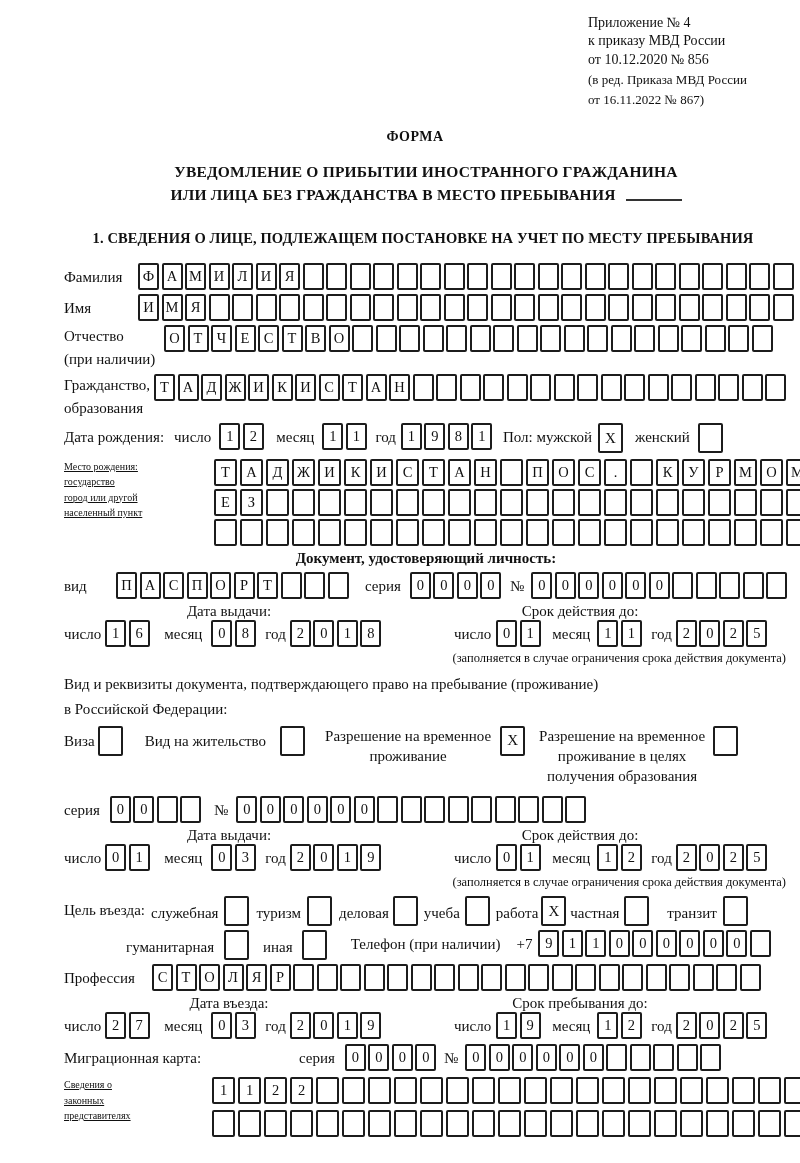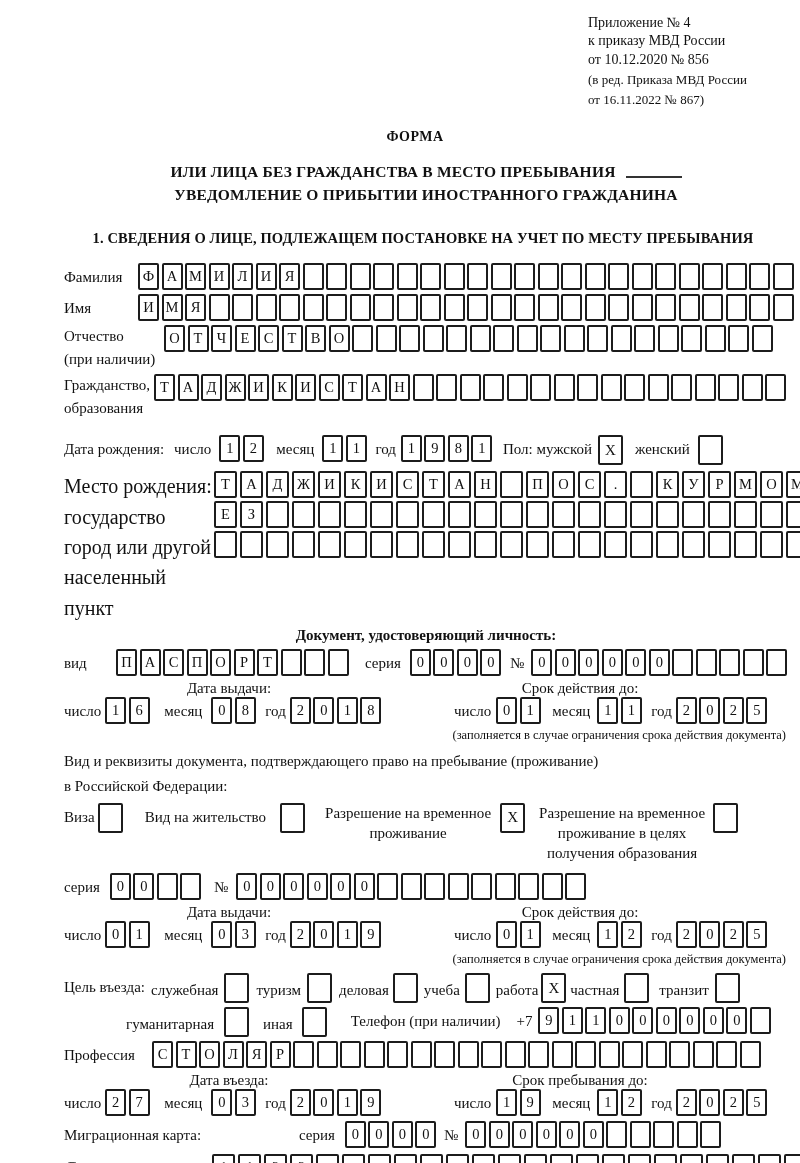--- a/index.html
+++ b/index.html
@@ -25,40 +25,40 @@
   .w74{width:74px;} .w100{width:100px;} .w90{width:90px;}
   .center-b{font-weight:bold;font-size:15px;text-align:center;margin:4px 0 5px 0;}
   .two-col{display:flex;font-size:15px;margin-top:2px;}
   .two-col .c1{width:330px;text-align:center;}
   .two-col .c2{width:372px;text-align:center;}
   .note{font-size:12.5px;text-align:right;margin:1px 2px 6px 0;}
   .para{font-size:15px;line-height:1.65;margin:2px 0 4px 0;}
   .opt{display:inline-flex;align-items:center;flex:none;}
   .opt .checkbox{margin-left:5px;}
   .stack{display:flex;flex-direction:column;row-gap:3px;}
-  .lblcol{display:flex;flex-direction:column;font-size:20px;line-height:1.52;flex:none;}
+  .lblcol{display:flex;flex-direction:column;font-size:10px;line-height:1.52;flex:none;text-decoration:underline;}
   .ctr{text-align:center;font-size:15px;line-height:1.35;}
 </style>
 </head>
 <body>
 
 <div class="page">
 
   <div class="hdr">
     <div>Приложение № 4</div>
     <div>к приказу МВД России</div>
     <div>от 10.12.2020 № 856</div>
     <div class="small">(в ред. Приказа МВД России</div>
     <div class="small">от 16.11.2022 № 867)</div>
   </div>
   <div class="forma">ФОРМА</div>
 
   <div class="title">
+    <div>УВЕДОМЛЕНИЕ О ПРИБЫТИИ ИНОСТРАННОГО ГРАЖДАНИНА</div>
     <div><span>ИЛИ ЛИЦА БЕЗ ГРАЖДАНСТВА В МЕСТО ПРЕБЫВАНИЯ</span><span class="blank"></span></div>
-    <div>УВЕДОМЛЕНИЕ О ПРИБЫТИИ ИНОСТРАННОГО ГРАЖДАНИНА</div>
   </div>
 
   <div class="sect">1. СВЕДЕНИЯ О ЛИЦЕ, ПОДЛЕЖАЩЕМ ПОСТАНОВКЕ НА УЧЕТ ПО МЕСТУ ПРЕБЫВАНИЯ</div>
 
   <div class="frow">
     <span class="lab w74">Фамилия</span>
     <span class="strip">
         <span class="cell">Ф</span>
         <span class="cell">А</span>
         <span class="cell">М</span>
@@ -188,21 +188,21 @@
         <span class="cell"></span>
         <span class="cell"></span>
         <span class="cell"></span>
         <span class="cell"></span>
         <span class="cell"></span>
         <span class="cell"></span>
         <span class="cell"></span>
       </span>
   </div>
 
-  <div class="frow" style="margin-top:16px;">
+  <div class="frow" style="margin-top:4px;">
     <span class="lab">Дата рождения:</span>
     <span class="lab" style="margin:0 8px 0 10px;">число</span>
     <span class="strip">
         <span class="cell">1</span>
         <span class="cell">2</span>
       </span>
     <span class="lab" style="margin:0 8px 0 10px;">месяц</span>
     <span class="strip">
         <span class="cell">1</span>
         <span class="cell">1</span>
@@ -517,21 +517,21 @@
       <span class="checkbox" style="margin-left:5px;"></span>
     </span>
     <span class="opt" style="margin-left:6px;">
       <span class="lab">работа</span>
       <span class="checkbox" style="margin-left:3px;">X</span>
     </span>
     <span class="opt" style="margin-left:4px;">
       <span class="lab">частная</span>
       <span class="checkbox" style="margin-left:5px;"></span>
     </span>
-    <span class="opt" style="margin-left:10px;">
+    <span class="opt" style="margin-left:18px;">
       <span class="lab">транзит</span>
       <span class="checkbox" style="margin-left:6px;"></span>
     </span>
   </div>
 
   <div class="frow" style="margin-top:4px;">
     <span class="opt" style="margin-left:62px;">
       <span class="lab">гуманитарная</span>
       <span class="checkbox" style="margin-left:10px;"></span>
     </span>

